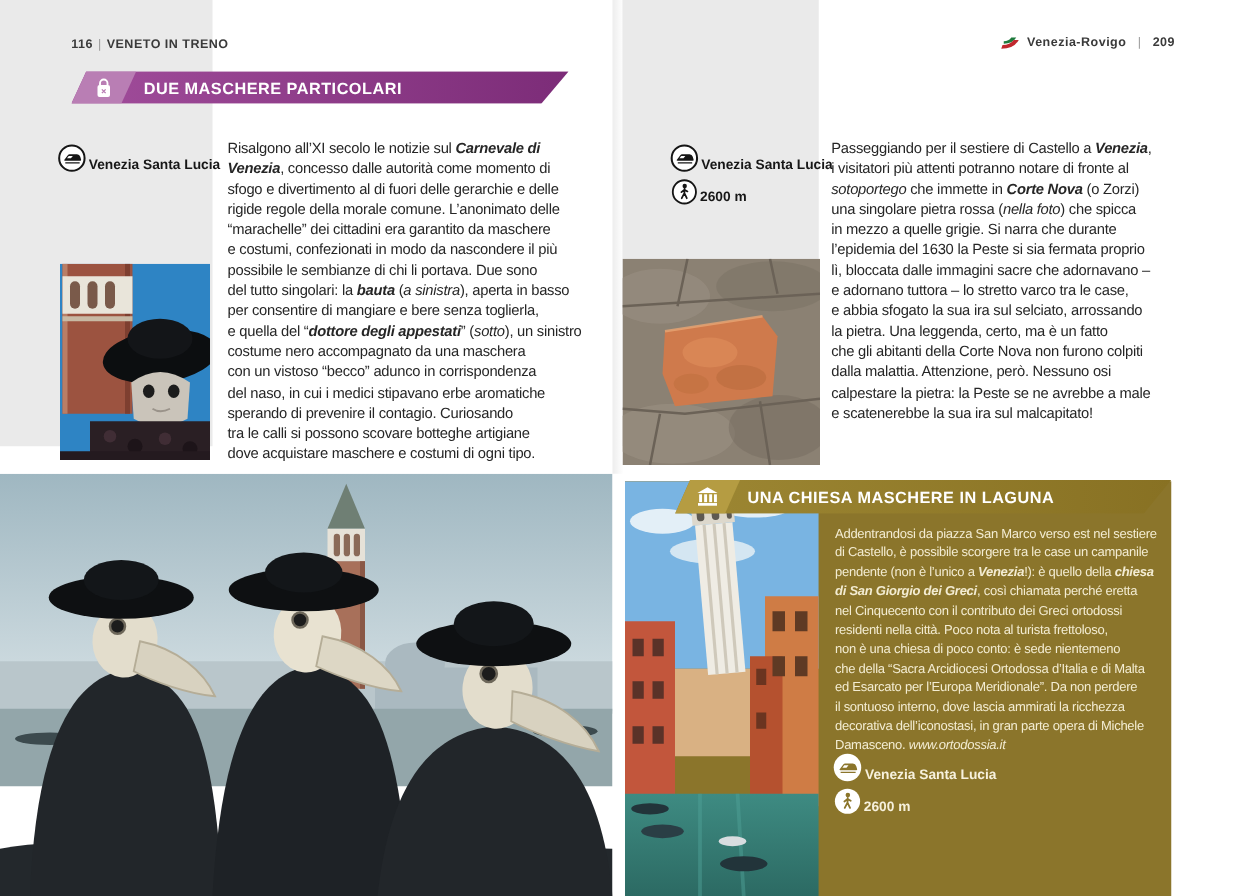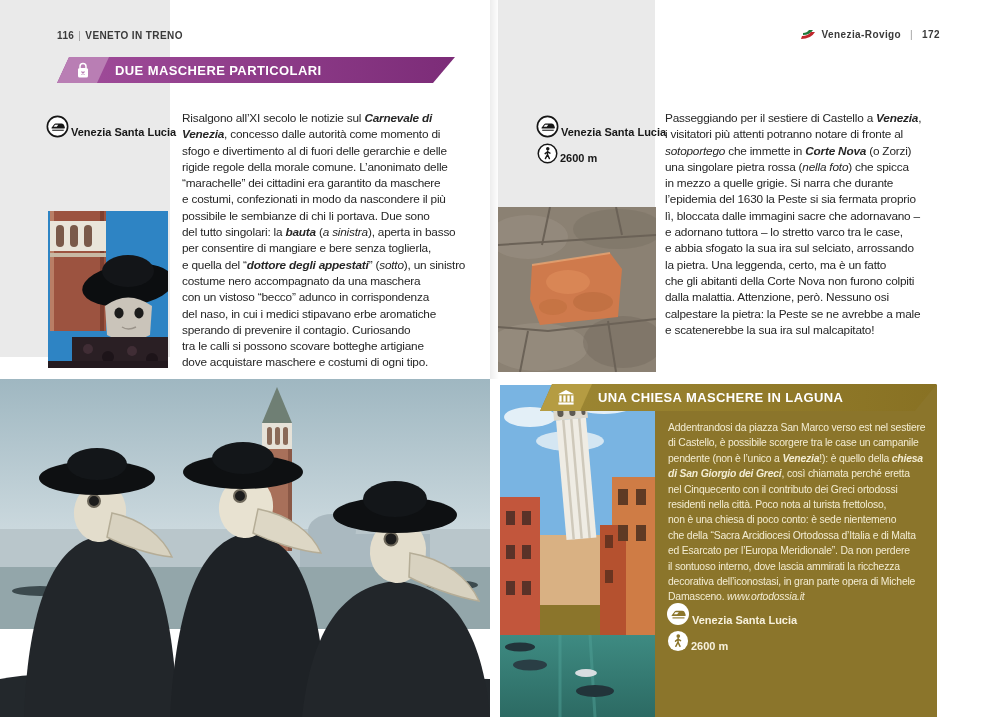--- a/index.html
+++ b/index.html
@@ -54,21 +54,21 @@
   </div>
   <div class="abs runhead hr-right" style="right:60px;top:28px;">
     <span>
       <svg width="18" height="13" viewBox="0 0 18 13">
         <path d="M4 5 Q8 5 10 2 L14 2 Q11 7 4 7 Z" fill="#1e7a3c"></path>
         <path d="M3 8 Q9 8 12 4 L16 4 Q12 11 2 11 Z" fill="#c0272d"></path>
       </svg>
     </span>
     <span>Venezia-Rovigo</span>
       <span class="sep">|</span>
-      <span>172</span>
+      <span>209</span>
   </div>
 
   <div class="abs ribbon rib-purple" style="left:57px;top:57px;width:398px;">
     <div class="light">
       <span>
         <svg width="16" height="17" viewBox="0 0 16 17">
           <path d="M5 6 V4.6 a3 3 0 0 1 6 0 V6" stroke="#fff" stroke-width="1.5" fill="none"></path>
           <rect x="3" y="6" width="10" height="9.5" rx="1.6" fill="#fff"></rect>
           <path d="M6.5 9.5 l3 3 M9.5 9.5 l-3 3" stroke="#b97eb4" stroke-width="1.1"></path>
         </svg>

